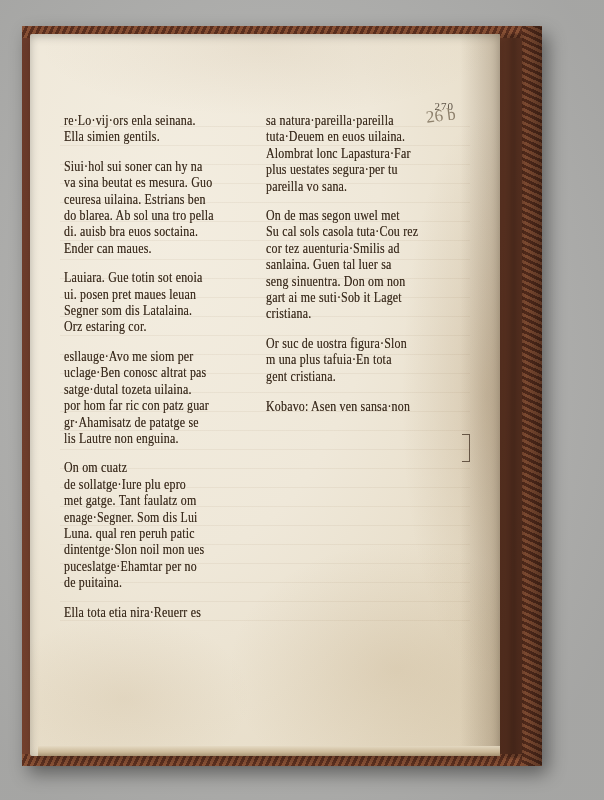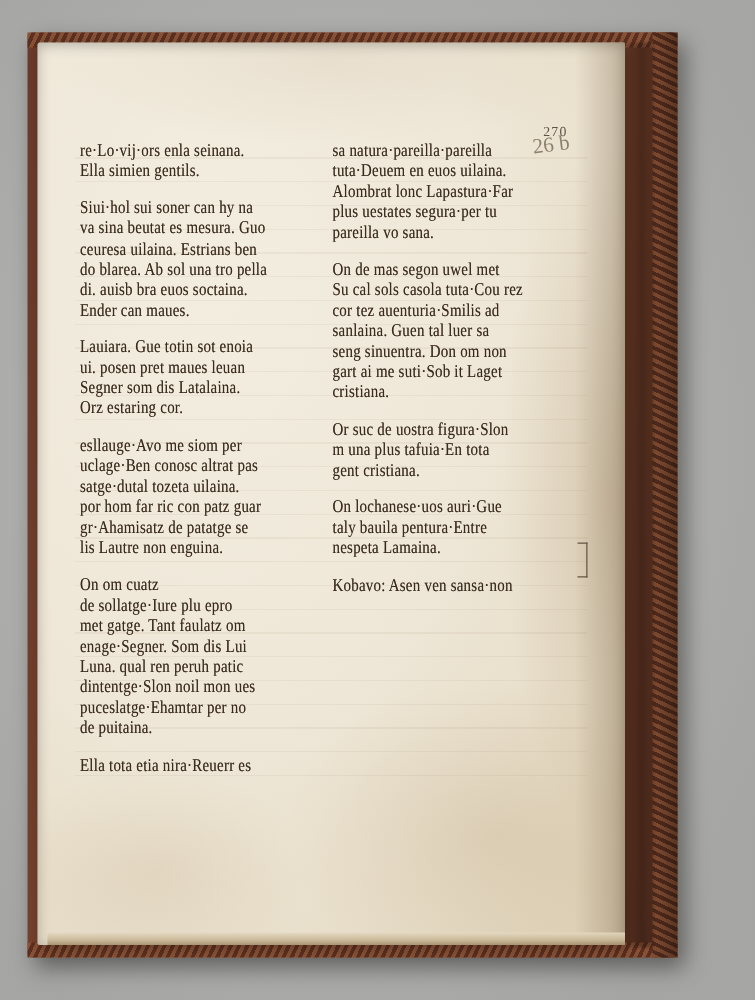--- a/index.html
+++ b/index.html
@@ -316,25 +316,20 @@
             <div class="line">sanlaina. Guen tal luer sa</div>
             <div class="line">seng sinuentra. Don om non</div>
             <div class="line">gart ai me suti·Sob it Laget</div>
             <div class="line">cristiana.</div>
           </div>
           <div class="block">
             <div class="line">Or suc de uostra figura·Slon</div>
             <div class="line">m una plus tafuia·En tota</div>
             <div class="line">gent cristiana.</div>
           </div>
-          <div class="block">
-            <div class="line">On lochanese·uos auri·Gue</div>
-            <div class="line">taly bauila pentura·Entre</div>
-            <div class="line">nespeta Lamaina.</div>
-          </div>
           <div class="block" style="margin-top:14px">
             <div class="line">Kobavo: Asen ven sansa·non</div>
           </div>
         </div>
 
       </div>
 
       <div class="margin-mark"></div>
       <div class="leaf-gutter-shade"></div>
       <div class="page-stack"></div>

